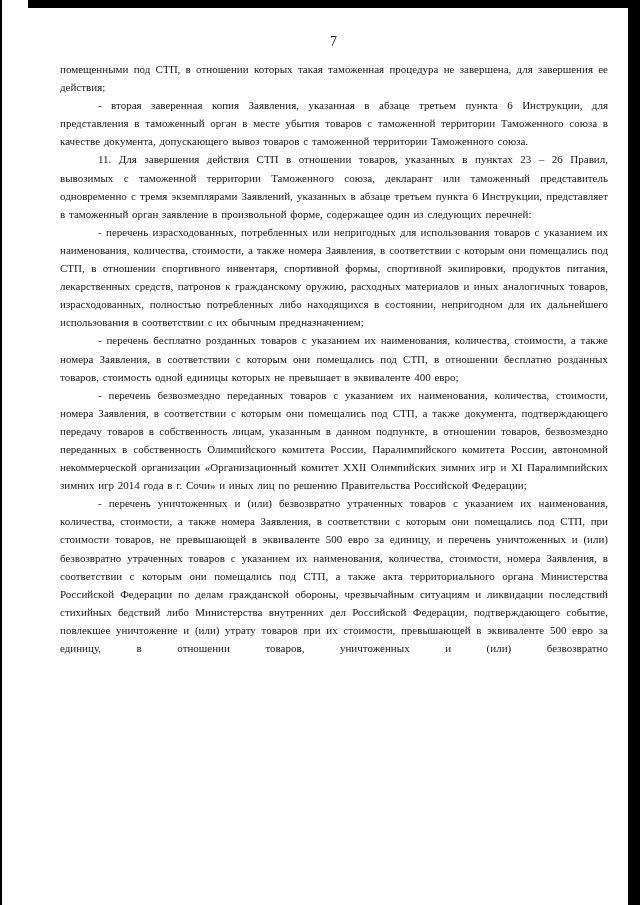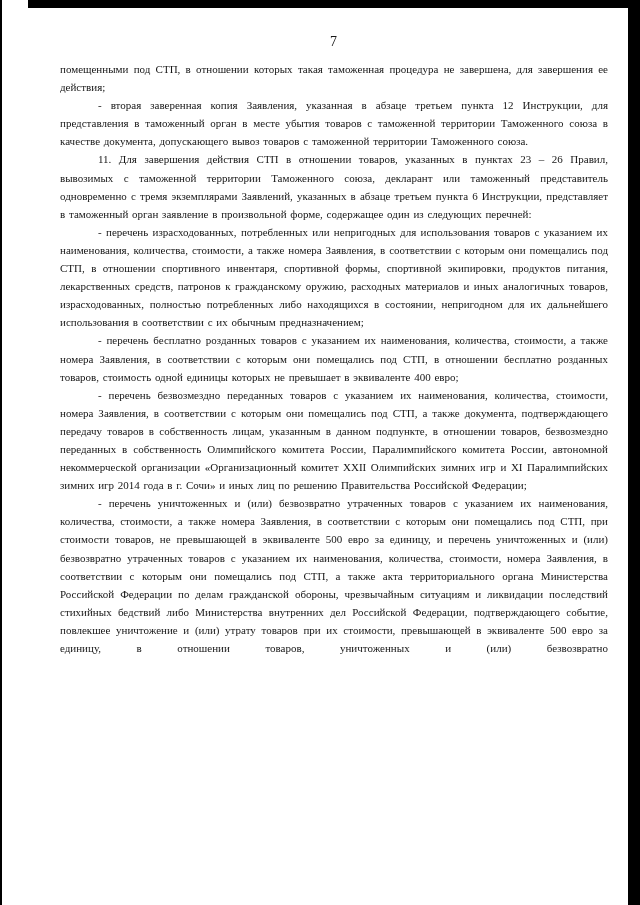--- a/index.html
+++ b/index.html
@@ -44,19 +44,19 @@
 <body>
 
 <div class="scan-top"></div>
 <div class="scan-left"></div>
 <div class="scan-right"></div>
 
 <div class="page-number">7</div>
 
 <div class="text-block">
   <p class="no-indent">помещенными под СТП, в отношении которых такая таможенная процедура не завершена, для завершения ее действия;</p>
-  <p>- вторая заверенная копия Заявления, указанная в абзаце третьем пункта 12 Инструкции, для представления в таможенный орган в месте убытия товаров с таможенной территории Таможенного союза в качестве документа, допускающего вывоз товаров с таможенной территории Таможенного союза.</p>
+  <p>- вторая заверенная копия Заявления, указанная в абзаце третьем пункта 6 Инструкции, для представления в таможенный орган в месте убытия товаров с таможенной территории Таможенного союза в качестве документа, допускающего вывоз товаров с таможенной территории Таможенного союза.</p>
   <p>11. Для завершения действия СТП в отношении товаров, указанных в пунктах 23 – 26 Правил, вывозимых с таможенной территории Таможенного союза, декларант или таможенный представитель одновременно с тремя экземплярами Заявлений, указанных в абзаце третьем пункта 6 Инструкции, представляет в таможенный орган заявление в произвольной форме, содержащее один из следующих перечней:</p>
   <p>- перечень израсходованных, потребленных или непригодных для использования товаров с указанием их наименования, количества, стоимости, а также номера Заявления, в соответствии с которым они помещались под СТП, в отношении спортивного инвентаря, спортивной формы, спортивной экипировки, продуктов питания, лекарственных средств, патронов к гражданскому оружию, расходных материалов и иных аналогичных товаров, израсходованных, полностью потребленных либо находящихся в состоянии, непригодном для их дальнейшего использования в соответствии с их обычным предназначением;</p>
   <p>- перечень бесплатно розданных товаров с указанием их наименования, количества, стоимости, а также номера Заявления, в соответствии с которым они помещались под СТП, в отношении бесплатно розданных товаров, стоимость одной единицы которых не превышает в эквиваленте 400 евро;</p>
   <p>- перечень безвозмездно переданных товаров с указанием их наименования, количества, стоимости, номера Заявления, в соответствии с которым они помещались под СТП, а также документа, подтверждающего передачу товаров в собственность лицам, указанным в данном подпункте, в отношении товаров, безвозмездно переданных в собственность Олимпийского комитета России, Паралимпийского комитета России, автономной некоммерческой организации «Организационный комитет XXII Олимпийских зимних игр и XI Паралимпийских зимних игр 2014 года в г. Сочи» и иных лиц по решению Правительства Российской Федерации;</p>
   <p class="continues">- перечень уничтоженных и (или) безвозвратно утраченных товаров с указанием их наименования, количества, стоимости, а также номера Заявления, в соответствии с которым они помещались под СТП, при стоимости товаров, не превышающей в эквиваленте 500 евро за единицу, и перечень уничтоженных и (или) безвозвратно утраченных товаров с указанием их наименования, количества, стоимости, номера Заявления, в соответствии с которым они помещались под СТП, а также акта территориального органа Министерства Российской Федерации по делам гражданской обороны, чрезвычайным ситуациям и ликвидации последствий стихийных бедствий либо Министерства внутренних дел Российской Федерации, подтверждающего событие, повлекшее уничтожение и (или) утрату товаров при их стоимости, превышающей в эквиваленте 500 евро за единицу, в отношении товаров, уничтоженных и (или) безвозвратно</p>
 </div>
 
 </body></html>

